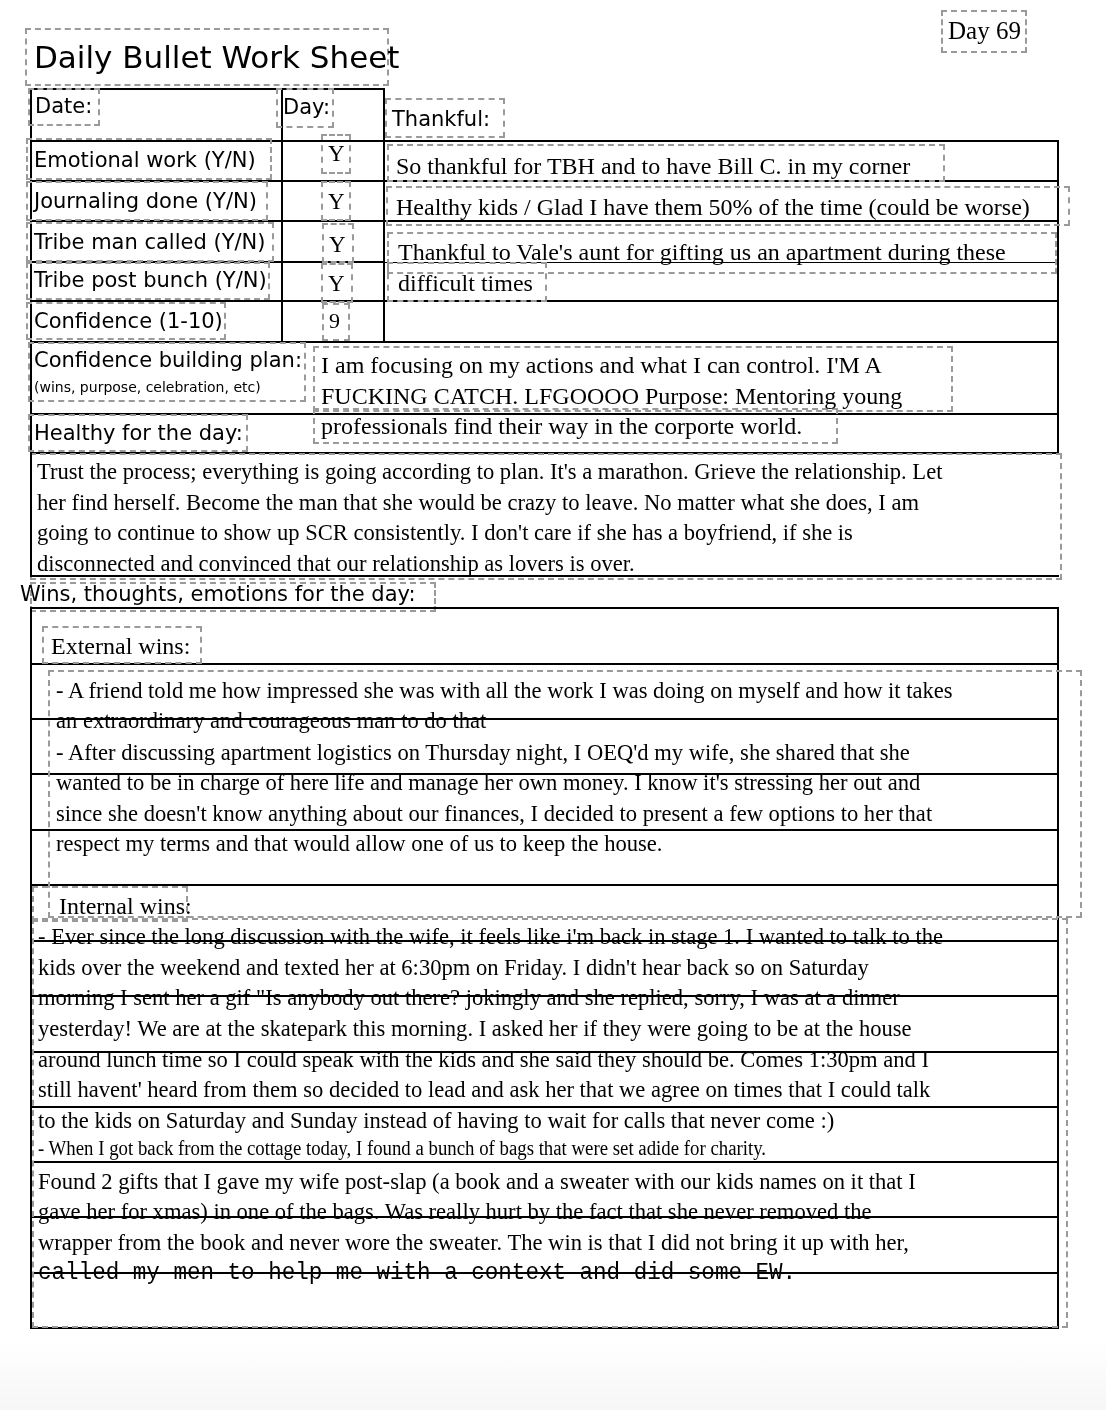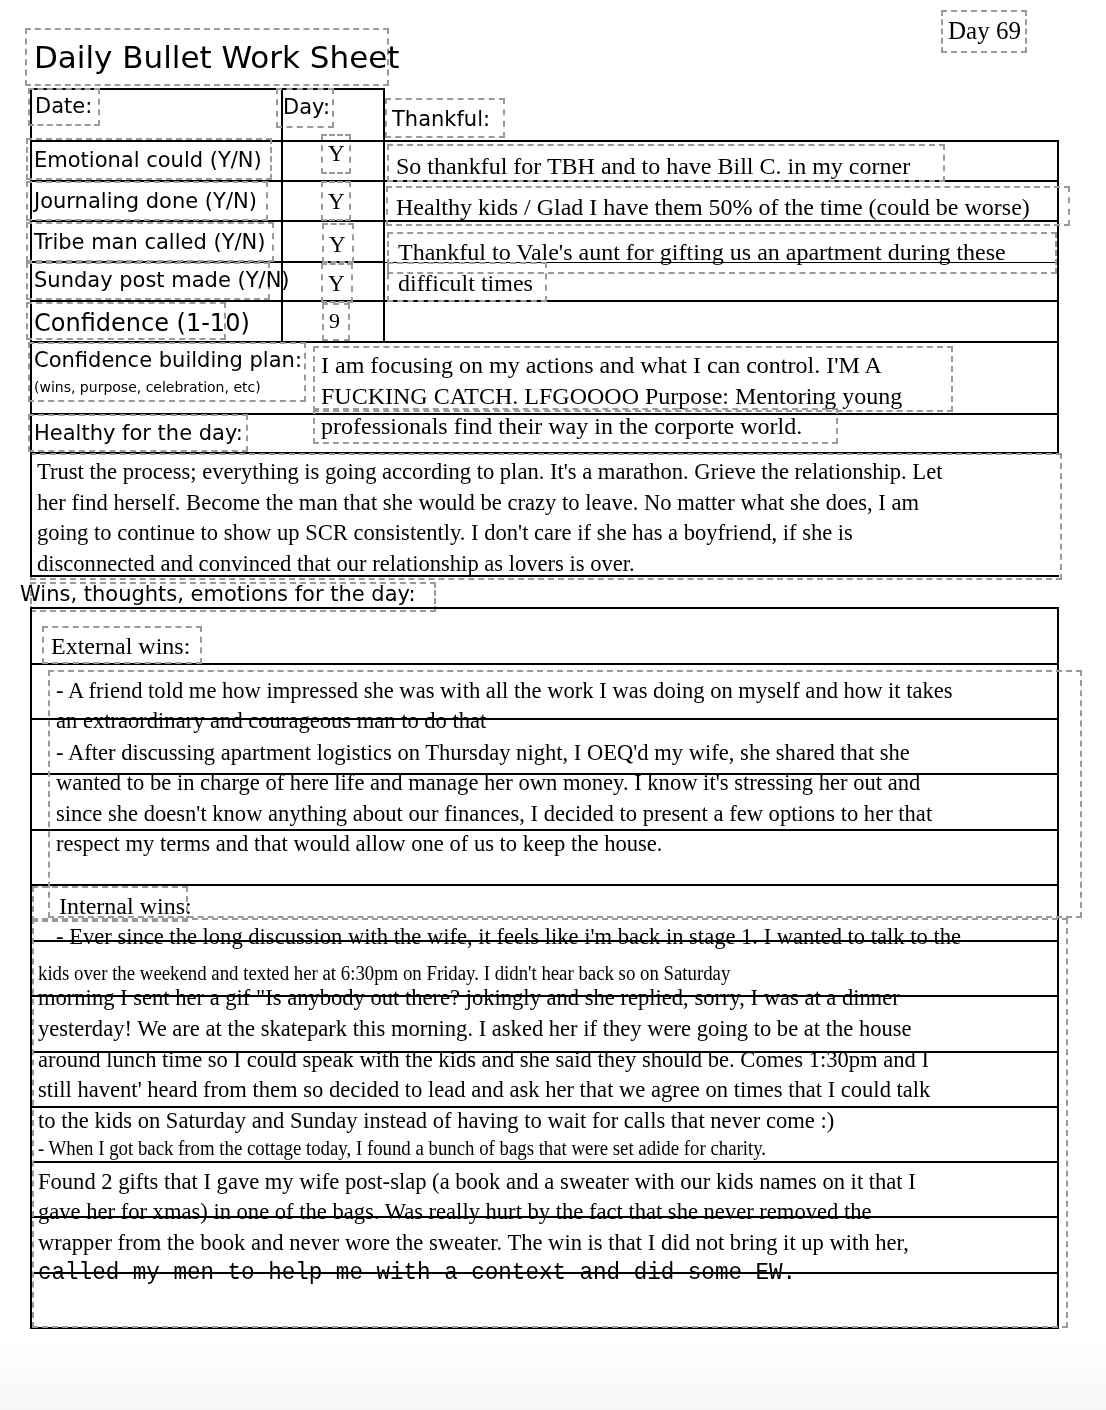--- a/index.html
+++ b/index.html
@@ -57,41 +57,41 @@
 <div class="abs" style="left:100px;top:90px;width:178px;height:48px;"></div>
 
 <div class="dbox" style="left:276px;top:88px;width:58px;height:40px;"></div>
 <div class="txt sans" style="left:283px;top:97px;font-size:21px;">Day:</div>
 <div class="abs" style="left:334px;top:90px;width:48px;height:48px;"></div>
 
 <div class="dbox" style="left:385px;top:98px;width:120px;height:40px;"></div>
 <div class="txt sans" style="left:392px;top:109px;font-size:21px;">Thankful:</div>
 
 <div class="dbox" style="left:26px;top:138px;width:246px;height:42px;"></div>
-<div class="txt sans" style="left:34px;top:150px;font-size:21px;">Emotional could  (Y/N)</div>
+<div class="txt sans" style="left:34px;top:150px;font-size:21px;">Emotional work  (Y/N)</div>
 <div class="dbox" style="left:321px;top:134px;width:30px;height:40px;"></div>
 <div class="txt serif" style="left:328px;top:142px;font-size:23px;">Y</div>
 
 <div class="dbox" style="left:26px;top:181px;width:242px;height:40px;"></div>
 <div class="txt sans" style="left:34px;top:191px;font-size:21px;">Journaling done (Y/N)</div>
 <div class="dbox" style="left:321px;top:181px;width:30px;height:40px;"></div>
 <div class="txt serif" style="left:328px;top:190px;font-size:23px;">Y</div>
 
 <div class="dbox" style="left:26px;top:222px;width:248px;height:40px;"></div>
 <div class="txt sans" style="left:34px;top:232px;font-size:21px;">Tribe man called (Y/N)</div>
 <div class="dbox" style="left:322px;top:223px;width:32px;height:40px;"></div>
 <div class="txt serif" style="left:329px;top:233px;font-size:23px;">Y</div>
 
 <div class="dbox" style="left:26px;top:262px;width:244px;height:38px;"></div>
-<div class="txt sans" style="left:34px;top:270px;font-size:21px;">Sunday post made (Y/N)</div>
+<div class="txt sans" style="left:34px;top:270px;font-size:21px;">Tribe post bunch (Y/N)</div>
 <div class="dbox" style="left:321px;top:263px;width:32px;height:40px;"></div>
 <div class="txt serif" style="left:328px;top:272px;font-size:23px;">Y</div>
 
 <div class="dbox" style="left:26px;top:302px;width:200px;height:38px;"></div>
-<div class="txt sans" style="left:34px;top:311px;font-size:24px;">Confidence (1-10)</div>
+<div class="txt sans" style="left:34px;top:311px;font-size:21px;">Confidence (1-10)</div>
 <div class="dbox" style="left:322px;top:303px;width:28px;height:38px;"></div>
 <div class="txt serif" style="left:329px;top:310px;font-size:22px;">9</div>
 
 <div class="dbox" style="left:387px;top:144px;width:558px;height:38px;"></div>
 <div class="txt serif" style="left:396px;top:154px;font-size:24px;">So thankful for TBH and to have Bill C. in my corner</div>
 
 <div class="dbox" style="left:386px;top:186px;width:684px;height:40px;"></div>
 <div class="txt serif" style="left:396px;top:195px;font-size:24px;">Healthy kids / Glad I have them 50% of the time (could be worse)</div>
 
 <div class="dbox" style="left:387px;top:232px;width:670px;height:42px;"></div>
@@ -146,22 +146,22 @@
 <div class="txt serif" style="left:56px;top:708px;font-size:24px;"><span class="cond" style="transform:scaleX(0.94);">an extraordinary and courageous man to do that</span></div>
 <div class="txt serif" style="left:56px;top:740px;font-size:24px;"><span class="cond" style="transform:scaleX(0.94);">- After discussing apartment logistics on Thursday night, I OEQ'd my wife, she shared that she</span></div>
 <div class="txt serif" style="left:56px;top:770px;font-size:24px;"><span class="cond" style="transform:scaleX(0.94);">wanted to be in charge of here life and manage her own money. I know it's stressing her out and</span></div>
 <div class="txt serif" style="left:56px;top:801px;font-size:24px;"><span class="cond" style="transform:scaleX(0.94);">since she doesn't know anything about our finances, I decided to present a few options to her that</span></div>
 <div class="txt serif" style="left:56px;top:831px;font-size:24px;"><span class="cond" style="transform:scaleX(0.94);">respect my terms and that would allow one of us to keep the house.</span></div>
 
 <div class="dbox" style="left:32px;top:886px;width:156px;height:36px;"></div>
 <div class="txt serif" style="left:39px;top:894px;font-size:24px;margin-left:20px;">Internal wins:</div>
 <div class="dbox" style="left:32px;top:918px;width:1036px;height:410px;"></div>
 
-<div class="txt serif" style="left:38px;top:924px;font-size:24px;margin-left:18px;"><span class="cond" style="transform:scaleX(0.94);">- Ever since the long discussion with the wife, it feels like i'm back in stage 1. I wanted to talk to the</span></div>
-<div class="txt serif" style="left:38px;top:955px;font-size:20px;margin-top:8px;"><span class="cond" style="transform:scaleX(0.94);">kids over the weekend and texted her at 6:30pm on Friday. I didn't hear back so on Saturday</span></div>
+<div class="txt serif" style="left:38px;top:924px;font-size:24px;"><span class="cond" style="transform:scaleX(0.94);">- Ever since the long discussion with the wife, it feels like i'm back in stage 1. I wanted to talk to the</span></div>
+<div class="txt serif" style="left:38px;top:955px;font-size:24px;"><span class="cond" style="transform:scaleX(0.94);">kids over the weekend and texted her at 6:30pm on Friday. I didn't hear back so on Saturday</span></div>
 <div class="txt serif" style="left:38px;top:985px;font-size:24px;"><span class="cond" style="transform:scaleX(0.94);">morning I sent her a gif "Is anybody out there? jokingly and she replied, sorry, I was at a dinner</span></div>
 <div class="txt serif" style="left:38px;top:1016px;font-size:24px;"><span class="cond" style="transform:scaleX(0.94);">yesterday! We are at the skatepark this morning. I asked her if they were going to be at the house</span></div>
 <div class="txt serif" style="left:38px;top:1047px;font-size:24px;"><span class="cond" style="transform:scaleX(0.94);">around lunch time so I could speak with the kids and she said they should be. Comes 1:30pm and I</span></div>
 <div class="txt serif" style="left:38px;top:1077px;font-size:24px;"><span class="cond" style="transform:scaleX(0.94);">still havent' heard from them so decided to lead and ask her that we agree on times that I could talk</span></div>
 <div class="txt serif" style="left:38px;top:1108px;font-size:24px;"><span class="cond" style="transform:scaleX(0.94);">to the kids on Saturday and Sunday instead of having to wait for calls that never come :)</span></div>
 <div class="txt serif" style="left:38px;top:1138px;font-size:20px;"><span class="cond" style="transform:scaleX(0.94);">- When I got back from the cottage today, I found a bunch of bags that were set adide for charity.</span></div>
 <div class="txt serif" style="left:38px;top:1169px;font-size:24px;"><span class="cond" style="transform:scaleX(0.94);">Found 2 gifts that I gave my wife post-slap (a book and a sweater with our kids names on it that I</span></div>
 <div class="txt serif" style="left:38px;top:1199px;font-size:24px;"><span class="cond" style="transform:scaleX(0.94);">gave her for xmas) in one of the bags. Was really hurt by the fact that she never removed the</span></div>
 <div class="txt serif" style="left:38px;top:1230px;font-size:24px;"><span class="cond" style="transform:scaleX(0.94);">wrapper from the book and never wore the sweater. The win is that I did not bring it up with her,</span></div>
 <div class="txt serif" style="left:38px;top:1261px;font-size:24px;font-family:Liberation Mono, monospace;"><span class="cond" style="transform:scaleX(0.94);">called my men to help me with a context and did some EW.</span></div>

